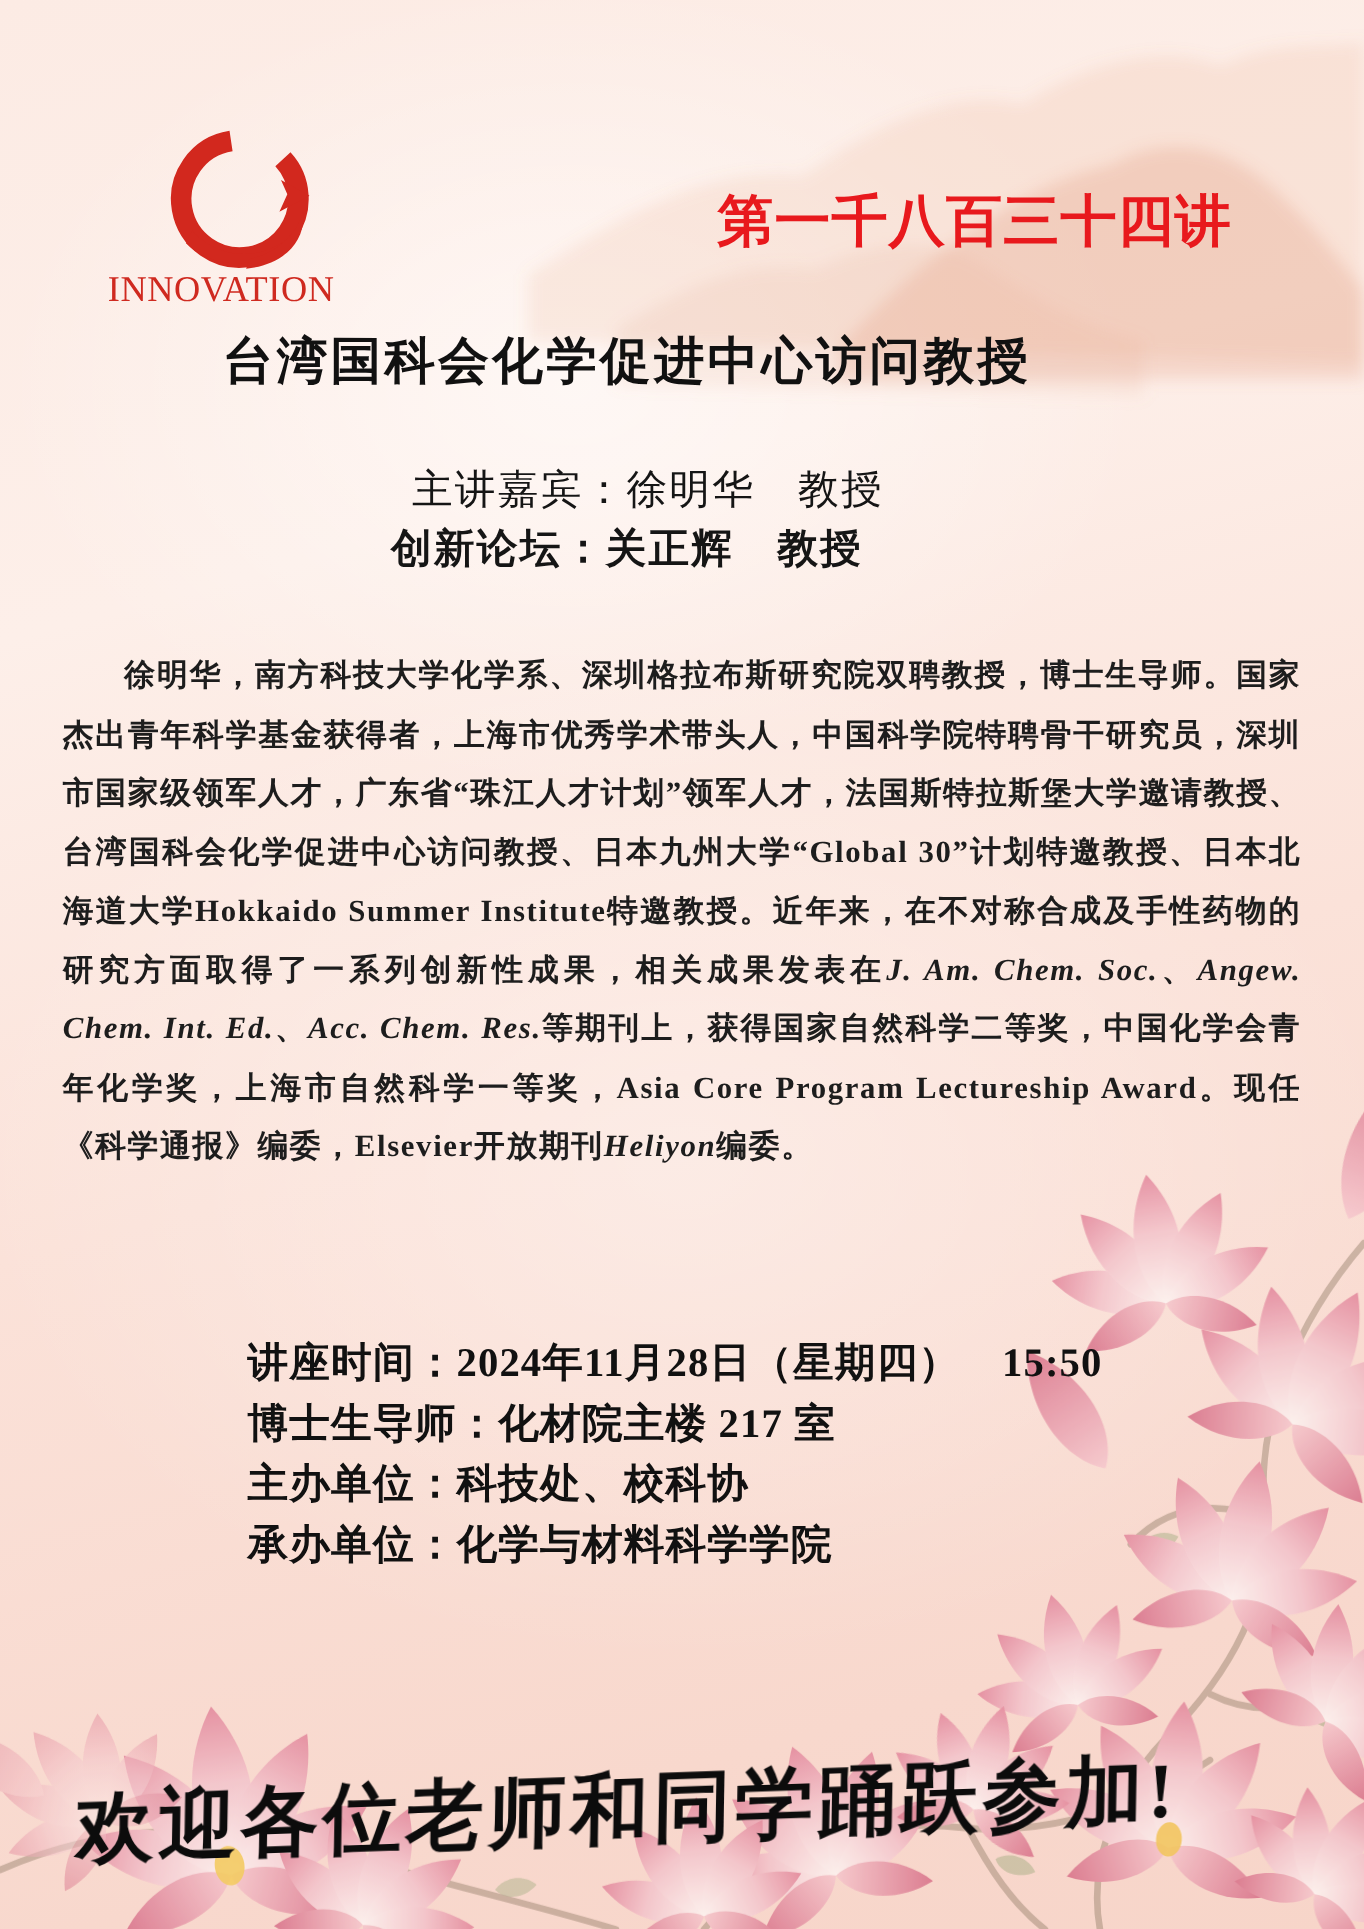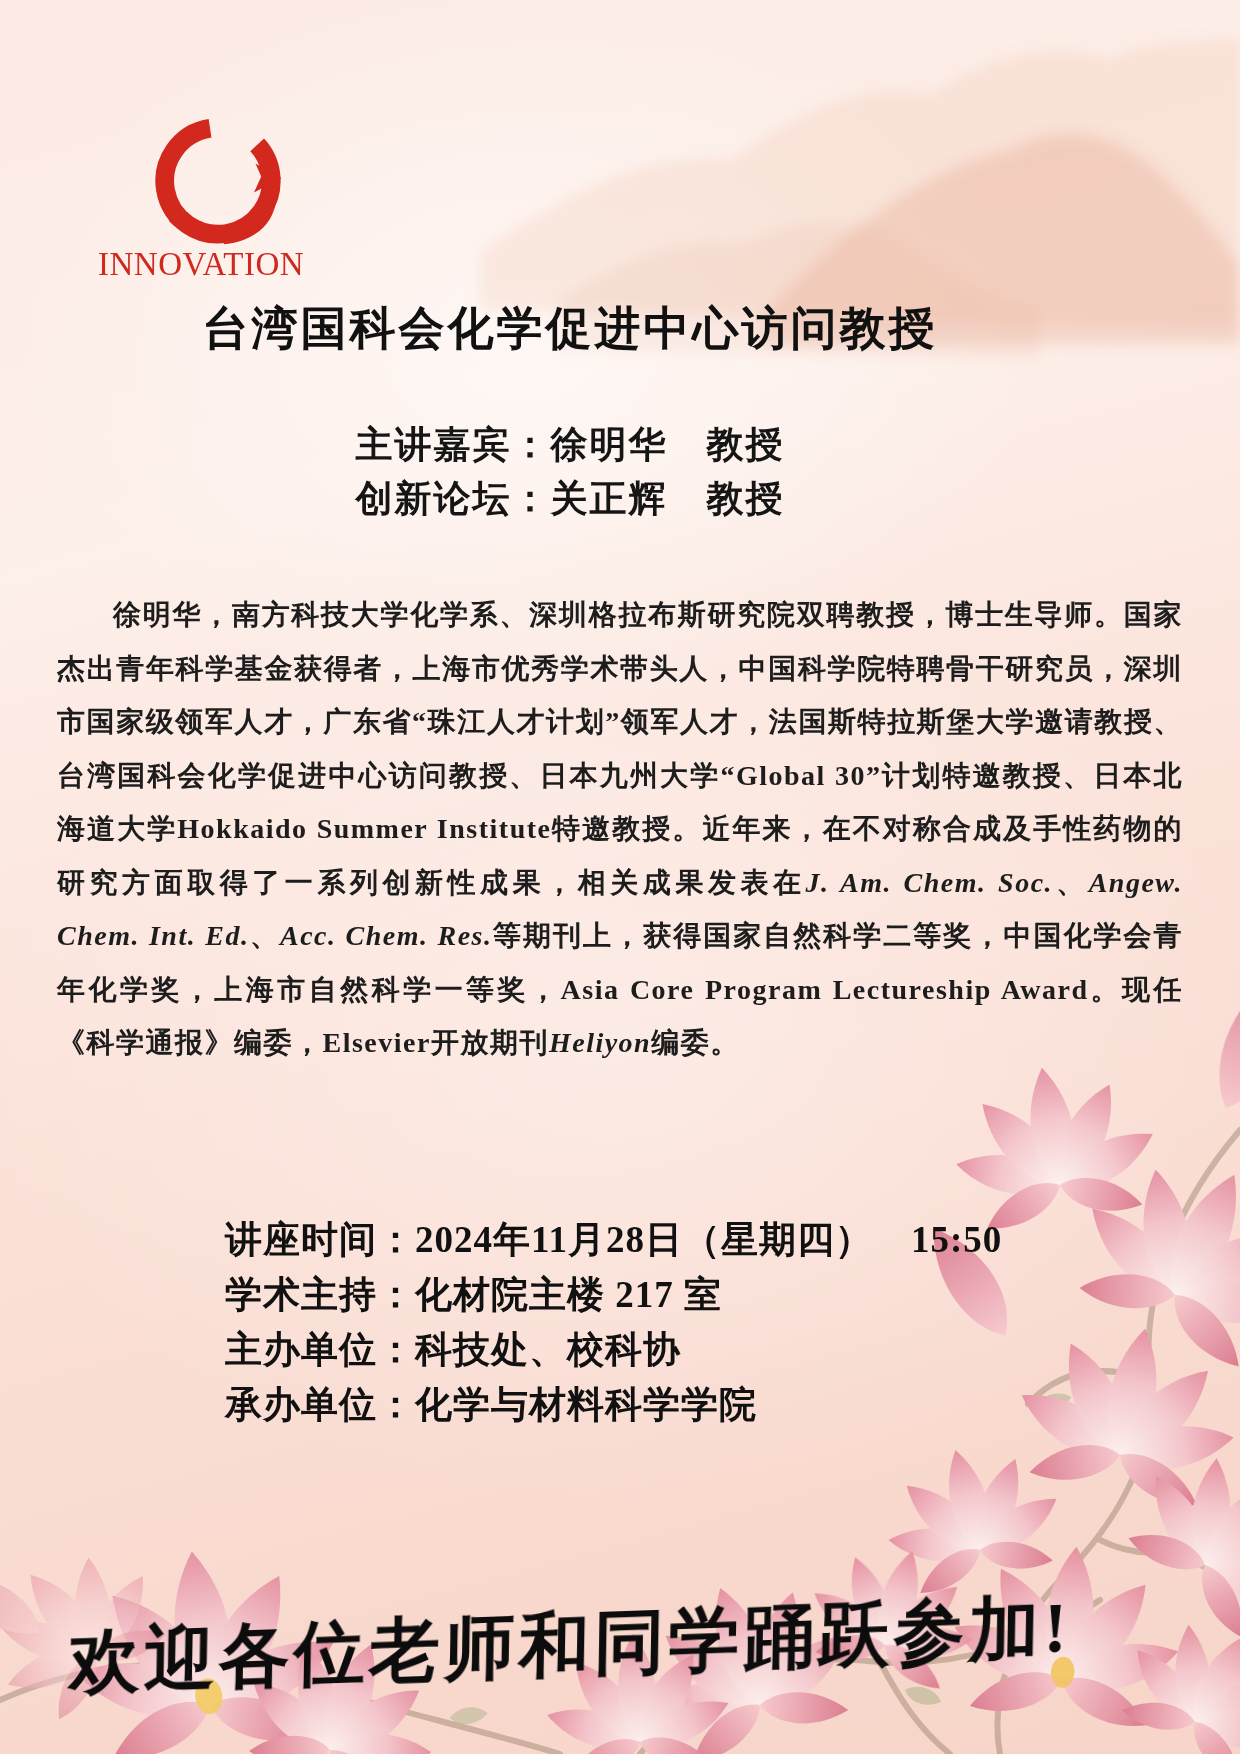--- a/index.html
+++ b/index.html
@@ -27,21 +27,21 @@
     font-size:86px;line-height:1;color:#e8191d;letter-spacing:2px;
   }
   .lecture-number{
     position:absolute;left:652px;top:175px;
     font-family:"Liberation Sans","DejaVu Sans",sans-serif;font-weight:bold;
     font-size:51px;line-height:1;color:#e8191d;letter-spacing:1px;
   }
   
   .cblock{position:absolute;left:0;width:1140px;text-align:center;}
   .lecture-title{top:298px;font-size:46px;font-weight:bold;letter-spacing:3px;color:#111;}
-  .speaker-line{top:420px;font-size:37px;font-weight:bold;letter-spacing:2px;color:#151515;white-space:pre;}
+  .speaker-line{top:420px;font-size:37px;font-weight:normal;letter-spacing:2px;color:#151515;white-space:pre;padding-left:19px;}
   .host-line{top:474px;font-size:37px;font-weight:bold;letter-spacing:2px;color:#151515;white-space:pre;}
   
   .bio{
     position:absolute;left:57px;top:560px;width:1126px;
     font-size:28px;line-height:53.5px;letter-spacing:1.5px;
     text-align:justify;text-indent:2em;color:#1d1d1d;font-weight:bold;
   }
   
   .details{position:absolute;left:225px;top:1212px;font-size:37px;font-weight:bold;line-height:55px;color:#111;letter-spacing:1px;}
   .details .row{white-space:pre;}
@@ -136,29 +136,30 @@
     <g fill="none" stroke="#d2281e">
       <circle cx="50" cy="52" r="37" stroke-width="13" stroke-dasharray="196 37" stroke-dashoffset="-8" transform="rotate(-55 50 52)"></circle>
     </g>
     <g fill="#d2281e">
       <path d="M76,40 L94,50 L75,60 L80,49 Z"></path>
       <path d="M20,72 C36,90 66,94 88,70 C74,96 36,100 16,80 Z"></path>
       <path d="M56,90 C74,86 86,74 90,60 C92,80 76,94 54,96 Z"></path>
     </g>
   </svg>
   <div class="logo-caption">INNOVATION</div>
+  <div class="lecture-number">第一千八百三十四讲</div>
 
   <div class="cblock lecture-title">台湾国科会化学促进中心访问教授</div>
   <div class="cblock speaker-line">主讲嘉宾：徐明华　教授</div>
   <div class="cblock host-line">创新论坛：关正辉　教授</div>
 
   <p class="bio"><span>徐明华，南方科技大学化学系、深圳格拉布斯研究院双聘教授，博士生导师。国家杰出青年科学基金获得者，上海市优秀学术带头人，中国科学院特聘骨干研究员，深圳市国家级领军人才，广东省“珠江人才计划”领军人才，法国斯特拉斯堡大学邀请教授、台湾国科会化学促进中心访问教授、日本九州大学“Global 30”计划特邀教授、日本北海道大学Hokkaido Summer Institute特邀教授。近年来，在不对称合成及手性药物的研究方面取得了一系列创新性成果，相关成果发表在</span><span style="font-style: italic;">J. Am. Chem. Soc.</span><span>、</span><span style="font-style: italic;">Angew. Chem. Int. Ed.</span><span>、</span><span style="font-style: italic;">Acc. Chem. Res.</span><span>等期刊上，获得国家自然科学二等奖，中国化学会青年化学奖，上海市自然科学一等奖，Asia Core Program Lectureship Award。现任《科学通报》编委，Elsevier开放期刊</span><span style="font-style: italic;">Heliyon</span><span>编委。</span></p>
 
   <div class="details">
     <div class="row"><span>讲座时间：</span><span>2024年11月28日（星期四）　15:50</span></div>
-    <div class="row"><span>学术主持：</span><span>化材院主楼 217 室</span></div>
+    <div class="row"><span>博士生导师：</span><span>化材院主楼 217 室</span></div>
     <div class="row"><span>主办单位：</span><span>科技处、校科协</span></div>
     <div class="row"><span>承办单位：</span><span>化学与材料科学学院</span></div>
   </div>
 
   <div class="cblock welcome">欢迎各位老师和同学踊跃参加!</div>
 
 </div>
 
 </body></html>

